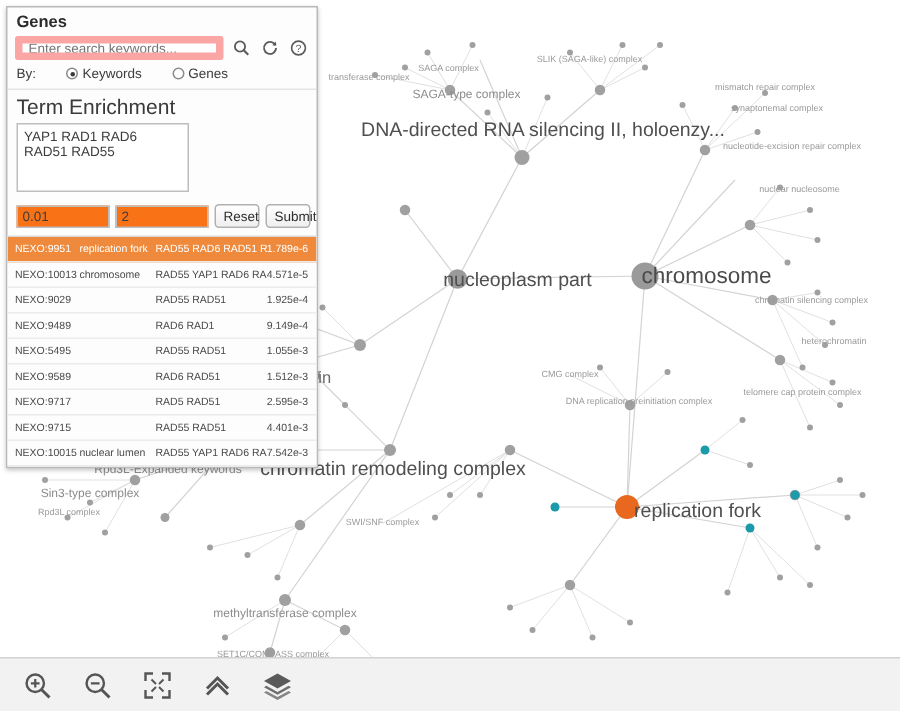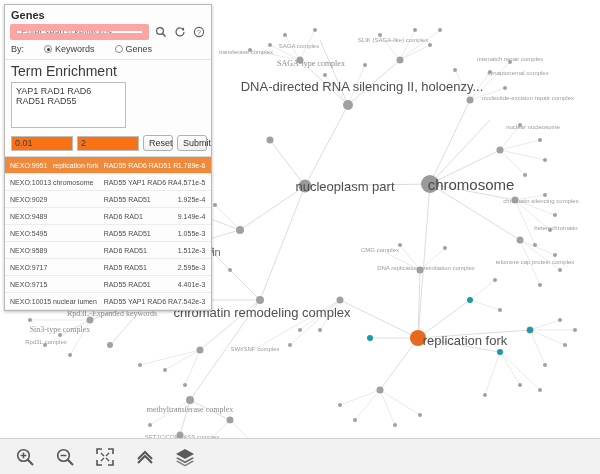--- a/index.html
+++ b/index.html
@@ -31,21 +31,21 @@
   .node-label {
     position: absolute;
     transform: translate(-50%, -50%);
     white-space: nowrap;
     color: #5a5a5a;
     pointer-events: none;
   }
   .lbl-xl { font-size: 15px; color: #4a4a4a; }
   .lbl-lg { font-size: 13px; color: #4f4f4f; }
   .lbl-md { font-size: 11px; color: #6b6b6b; }
-  .lbl-sm { font-size: 8px; color: #8c8c8c; font-family: Liberation Serif, serif; }
+  .lbl-sm { font-size: 8px; color: #8c8c8c; }
   .lbl-xs { font-size: 6px; color: #9a9a9a; }
 
   
   #panel {
     position: absolute;
     left: 4px; top: 4px;
     width: 206px;
     background: #fdfdfd;
     border: 1px solid #b9b9b9;
     box-shadow: 0 1px 3px rgba(0,0,0,0.25);
@@ -59,21 +59,21 @@
   }
   #search-row {
     display: flex;
     align-items: center;
     padding: 0 5px 4px 5px;
     gap: 4px;
   }
   #search-input {
     flex: 1;
     height: 16px;
-    border: 7px solid #fca5a5;
+    border: 5px solid #fca5a5;
     border-radius: 2px;
     background: #fff;
     font-size: 9px;
     color: #9b9b9b;
     padding: 0 4px;
     box-sizing: border-box;
     outline: none;
     font-family: "Liberation Sans", sans-serif;
   }
   .icon-btn {

